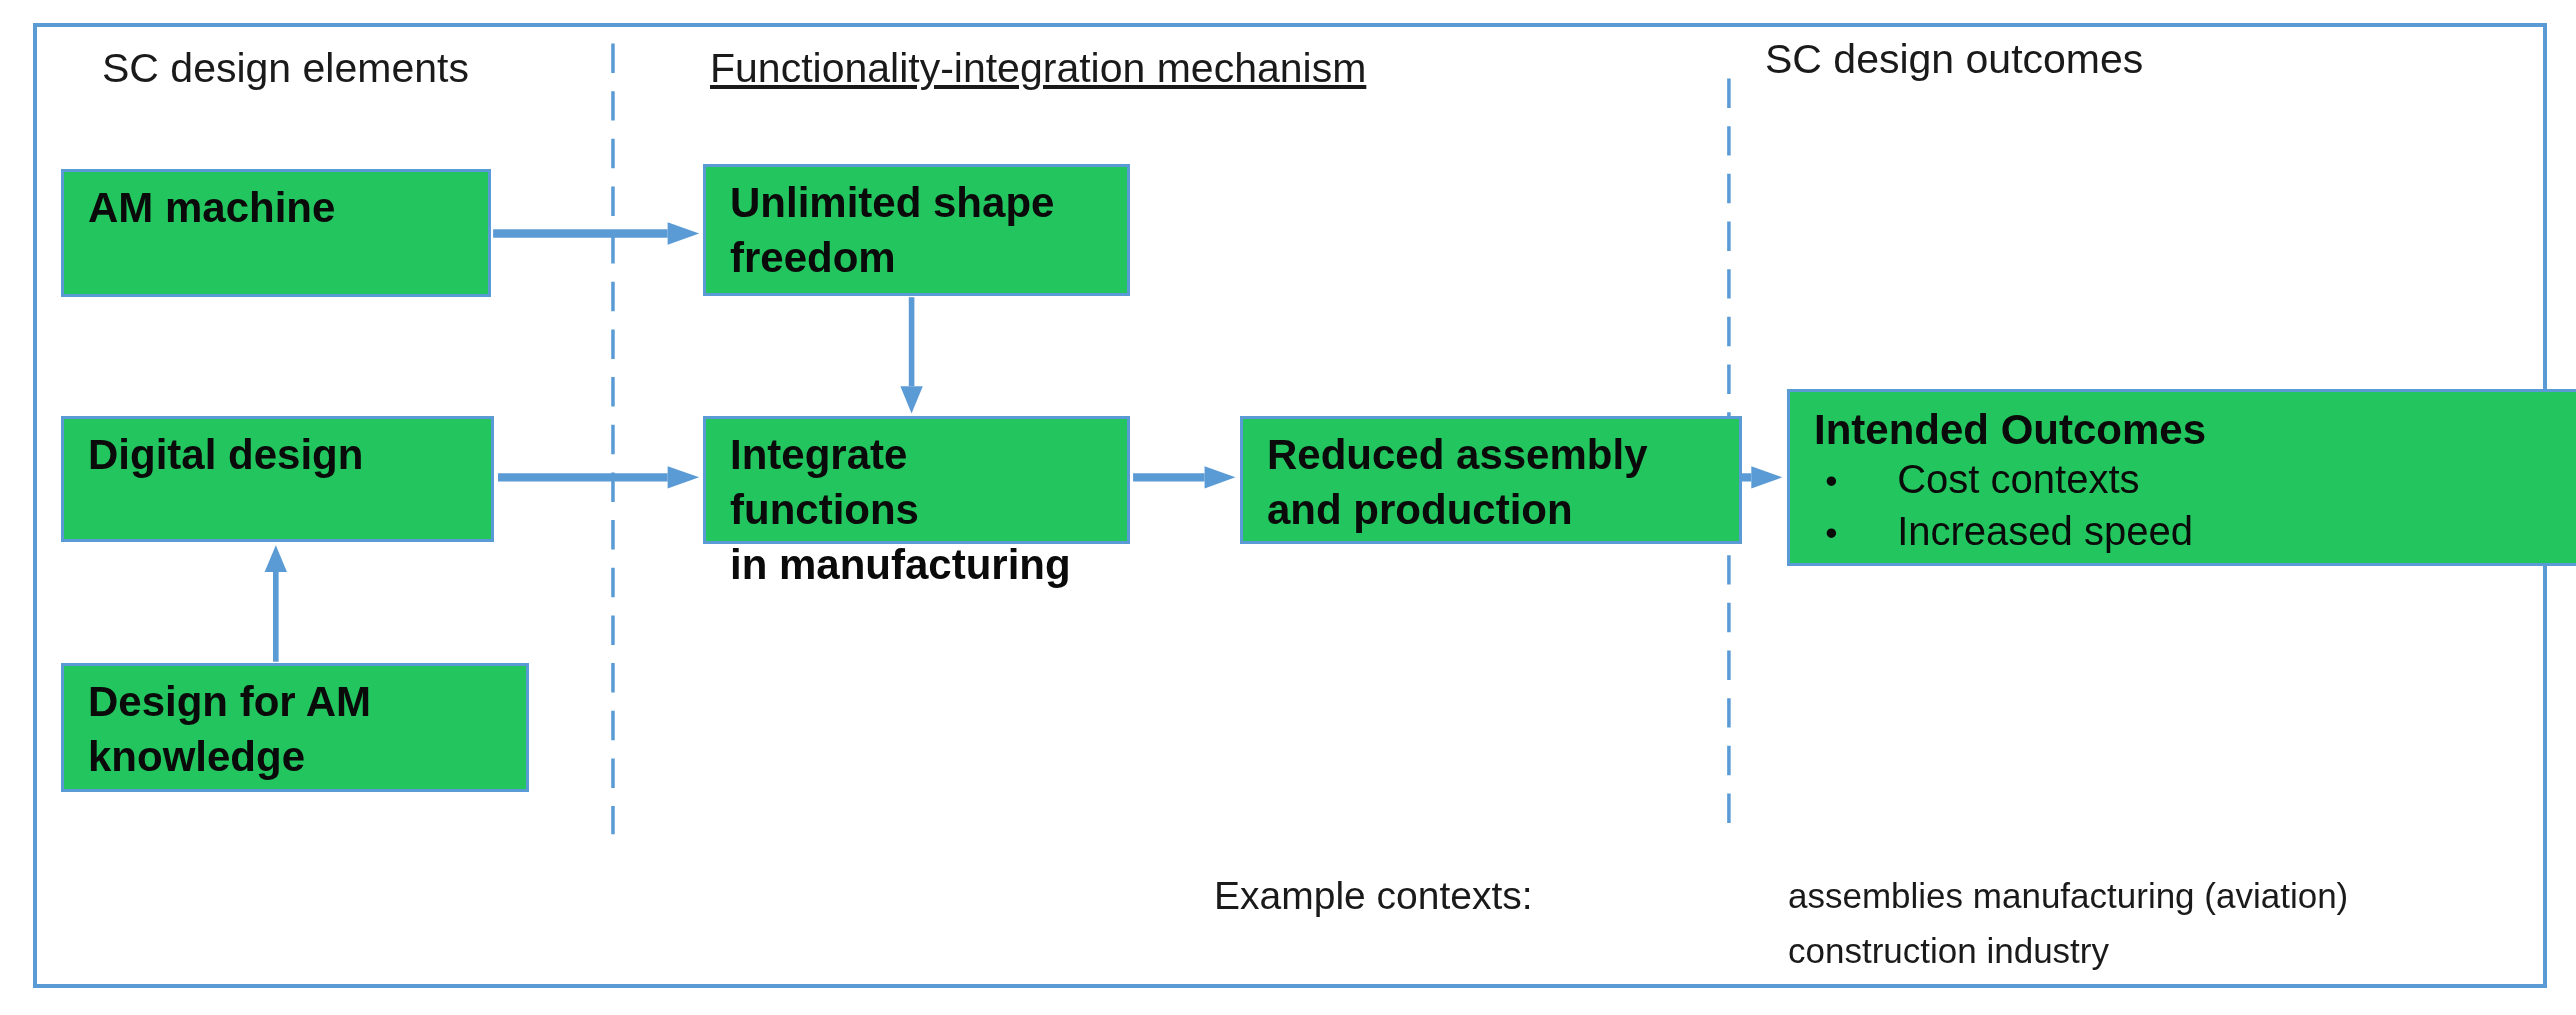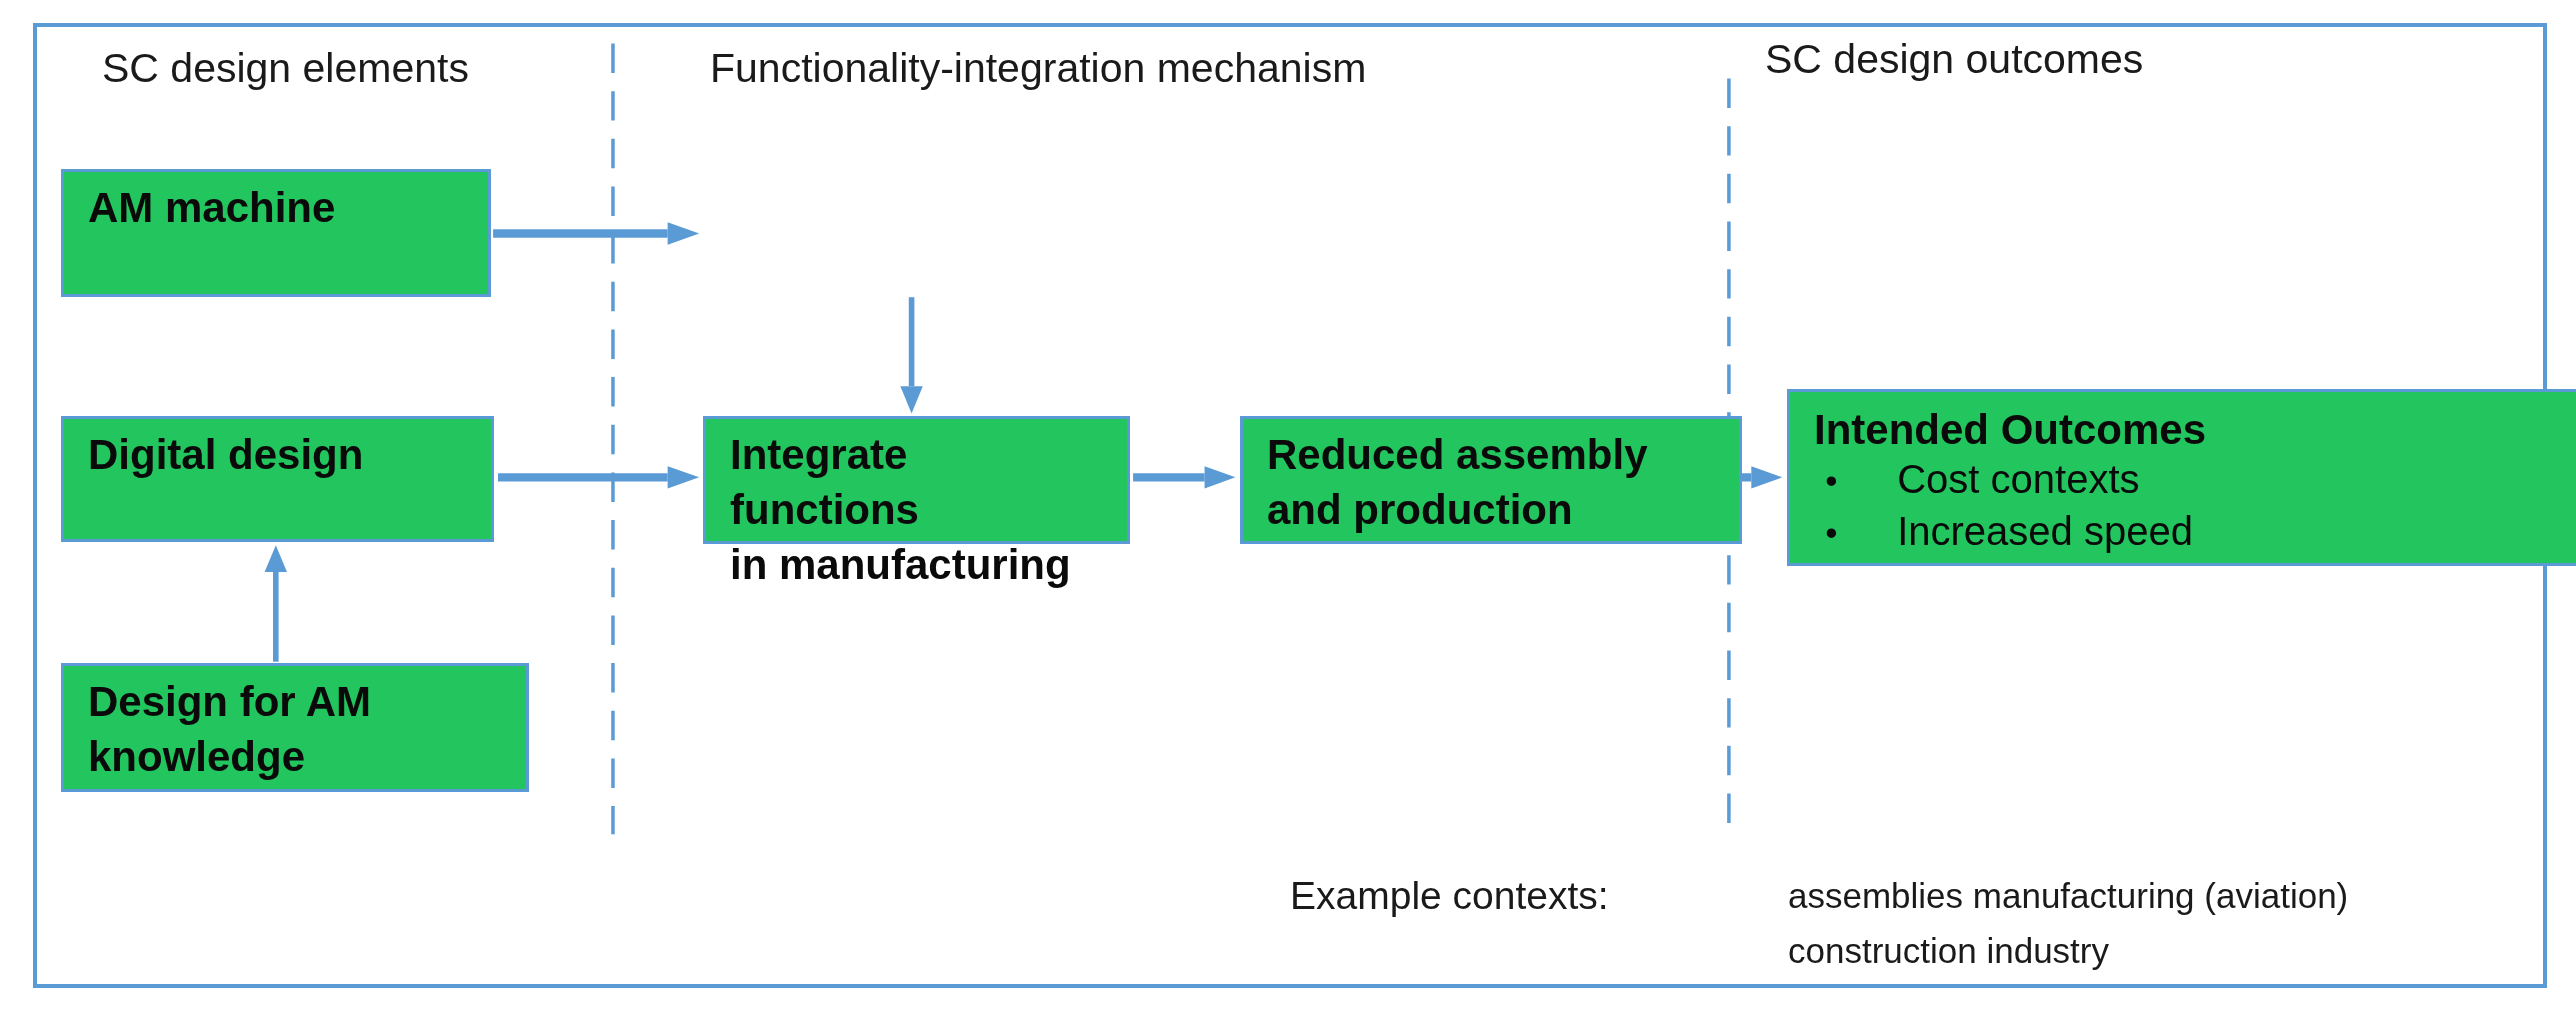--- a/index.html
+++ b/index.html
@@ -28,21 +28,21 @@
   }
   .col-header{
     position:absolute;
     font-size:41px;
     font-weight:400;
     color:#1a1a1a;
     line-height:55px;
     white-space:nowrap;
   }
   #hdr-elements{left:102px;top:41px;}
-  #hdr-mechanism{left:710px;top:41px;}
+  #hdr-mechanism{left:710px;top:41px;text-decoration:underline;}
   #hdr-outcomes{left:1765px;top:32px;}
   .node{
     position:absolute;
     border:3.5px solid var(--accent);
     background:#22c55e;
     padding:8.4px 24px;
     font-size:42px;
     font-weight:700;
     line-height:55px;
     color:#0a0a0a;
@@ -73,21 +73,21 @@
     font-size:35px;
   }
   .svg-overlay{
     position:absolute;left:0;top:0;width:2576px;height:1015px;
     pointer-events:none;
   }
   .arrow-shaft{stroke:var(--accent);fill:none;}
   .arrow-head{fill:var(--accent);stroke:none;}
   .dashed-sep{stroke:var(--accent);stroke-width:5;fill:none;stroke-dasharray:42 26;}
   .footer-label{
-    position:absolute;left:1290px;top:868px;
+    position:absolute;left:1214px;top:868px;
     font-size:39px;line-height:55px;color:#1a1a1a;white-space:nowrap;
   }
   .footer-values{
     position:absolute;left:1788px;top:868px;
     font-size:35px;line-height:55px;color:#1a1a1a;white-space:nowrap;
   }
 </style>
 </head>
 <body>
 
@@ -129,20 +129,22 @@
       <line class="arrow-shaft" x1="393" y1="944" x2="393" y2="816" stroke-width="8"></line>
       <polygon class="arrow-head" points="377,816 393,778 409,816"></polygon>
     </g>
   </svg>
 
   <div class="col-header" id="hdr-elements">SC design elements</div>
   <div class="col-header" id="hdr-mechanism">Functionality-integration mechanism</div>
   <div class="col-header" id="hdr-outcomes">SC design outcomes</div>
 
   <div class="node" id="node-am-machine">AM machine</div>
+  <div class="node" id="node-unlimited-shape">Unlimited shape
+freedom</div>
   <div class="node" id="node-digital-design">Digital design</div>
   <div class="node" id="node-design-for-am">Design for AM
 knowledge</div>
   <div class="node" id="node-integrate-functions">Integrate functions
 in manufacturing</div>
   <div class="node" id="node-reduced-assembly">Reduced assembly
 and production</div>
 
   <div class="node" id="node-intended-outcomes">
     <div class="outcome-title">Intended Outcomes</div>

